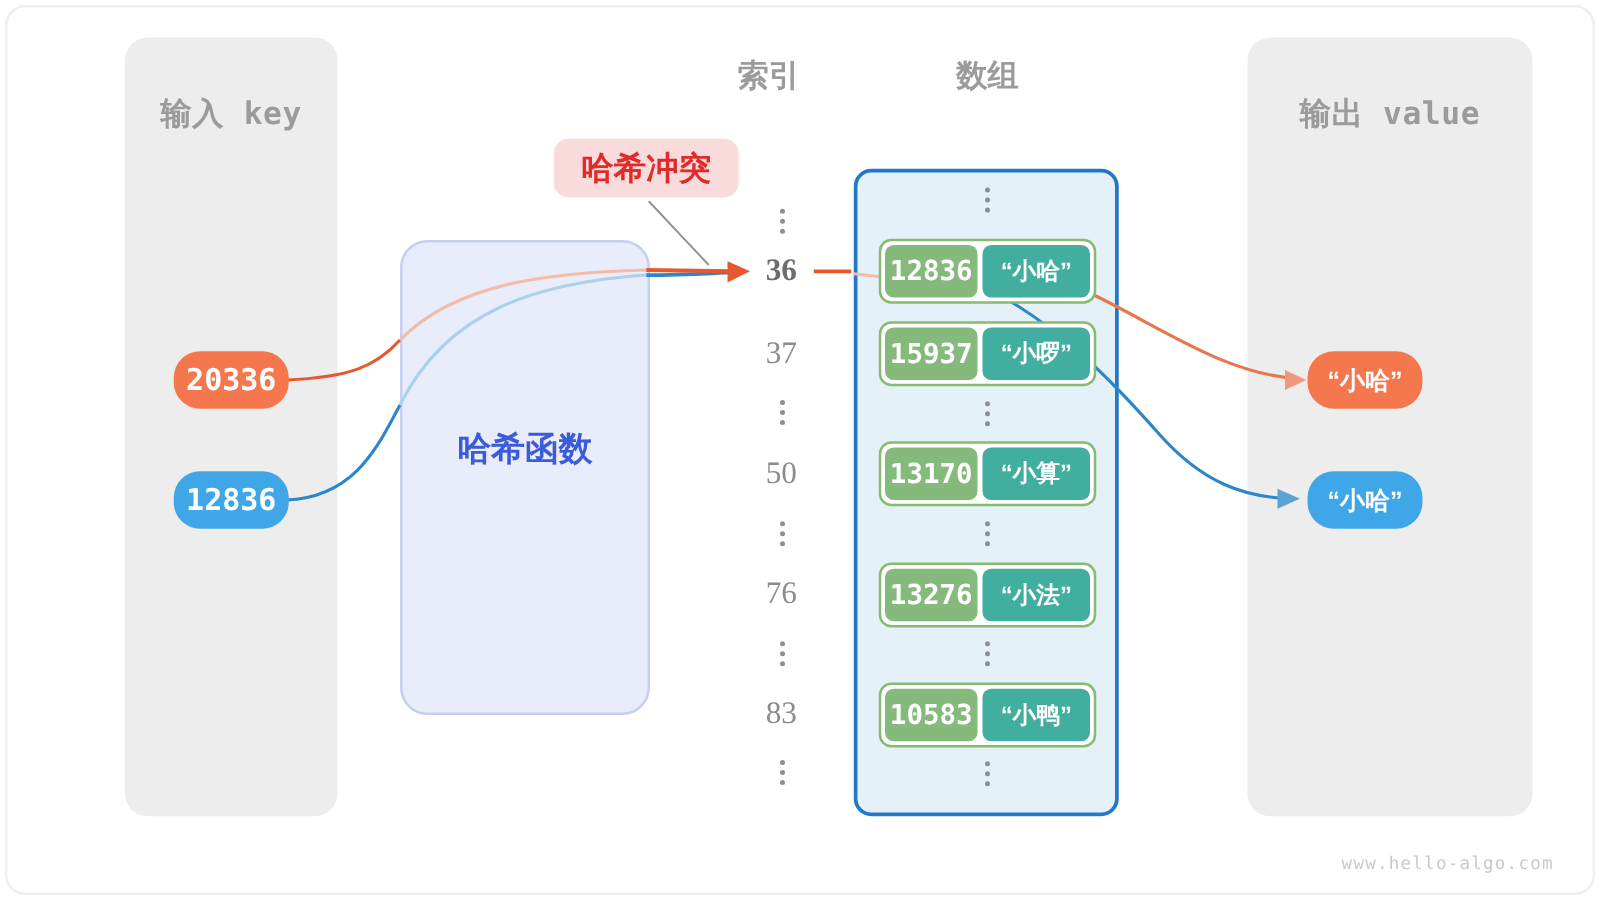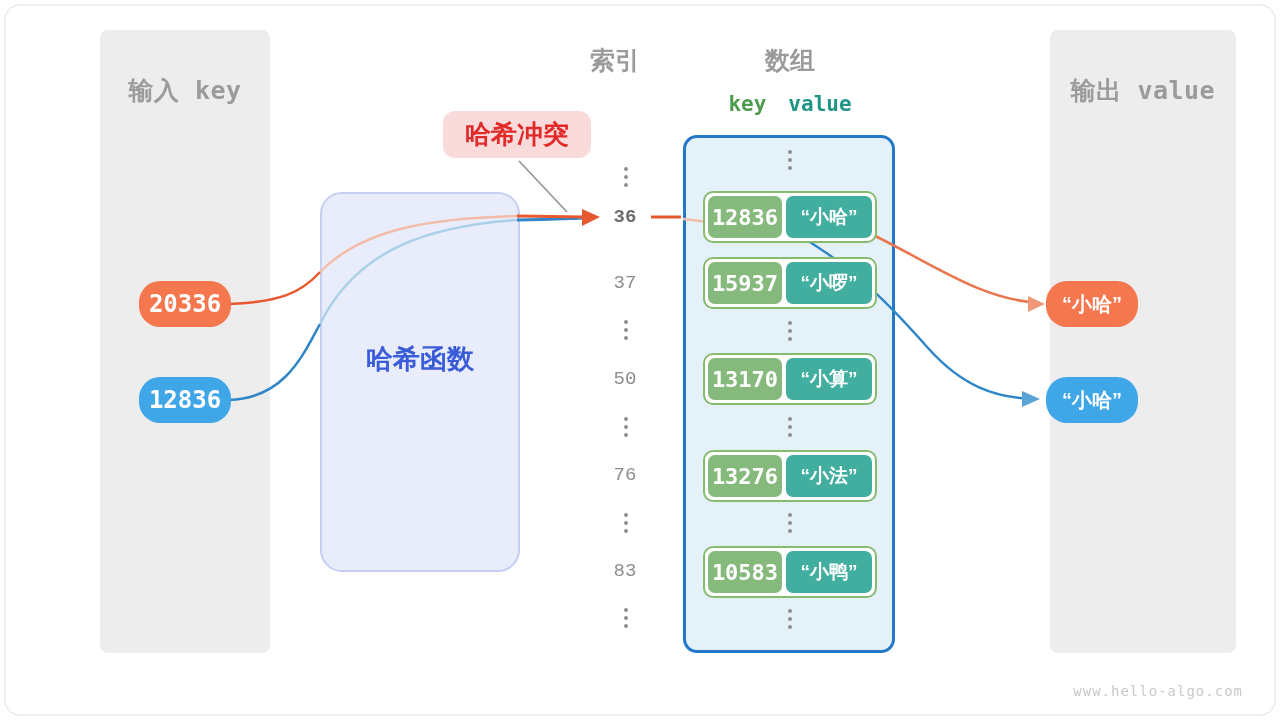--- a/index.html
+++ b/index.html
@@ -1,23 +1,23 @@
 <!DOCTYPE html>
 <html><head>
 <meta charset="utf-8">
 <style>
   html,body{margin:0;padding:0;background:#f6f6f6;}
   .canvas{position:relative;width:1280px;height:720px;background:#ffffff;overflow:hidden;
           font-family:"Liberation Sans",sans-serif;}
   .frame{position:absolute;inset:4px;border:2px solid #efefef;border-radius:16px;z-index:0;}
 
   
-  .panel{position:absolute;top:30px;height:623px;background:#ededed;border-radius:8px;z-index:1;}
+  .panel{position:absolute;top:30px;height:623px;background:#ededed;border-radius:18px;z-index:1;}
   .panel.left{left:100px;width:170px;}
-  .panel.right{left:1050px;width:170px;padding-left:16px;}
+  .panel.right{left:998px;width:228px;}
   .panel-title{position:absolute;top:44px;left:0;width:100%;text-align:center;
                font-family:"DejaVu Sans Mono",monospace;font-weight:700;font-size:25px;color:#9b9b9b;
                letter-spacing:.5px;white-space:nowrap;}
 
   
   .chip{position:absolute;width:92px;height:46px;border-radius:21px;z-index:10;
         display:flex;align-items:center;justify-content:center;color:#fff;}
   .chip.orange{background:#f4774e;}
   .chip.blue{background:#3fa6e8;}
   .chip .num{font-family:"DejaVu Sans Mono",monospace;font-size:24px;font-weight:600;}
@@ -33,21 +33,21 @@
 
   
   .badge{position:absolute;left:443px;top:111px;width:148px;height:47px;background:#fadbdb;
          border-radius:12px;z-index:10;display:flex;align-items:center;justify-content:center;
          font-size:26px;font-weight:800;color:#e12b2b;}
 
   
   .col-title{position:absolute;top:44px;text-align:center;font-family:"DejaVu Sans Mono",monospace;
              font-weight:700;font-size:25px;color:#9b9b9b;z-index:10;white-space:nowrap;}
   .idx{position:absolute;left:585px;width:80px;text-align:center;z-index:10;
-       font-family:Liberation Mono, monospace;font-size:19px;color:#8c8c8c;line-height:30px;height:30px;}
+       font-family:Liberation Serif, serif;font-size:25px;color:#8c8c8c;line-height:30px;height:30px;}
   .idx.hl{font-weight:700;color:#6e6e6e;}
 
   
   .vdots{position:absolute;width:5px;height:20px;display:flex;flex-direction:column;
          justify-content:space-between;align-items:center;z-index:10;}
   .vdots i{width:4px;height:4px;border-radius:50%;background:#8e8e8e;display:block;}
 
   
   .bucket{position:absolute;left:683px;top:135px;width:212px;height:518px;background:#e4f1f9;
           border:3px solid #2478c8;border-radius:14px;z-index:1;box-sizing:border-box;}
@@ -142,24 +142,20 @@
       <i></i>
       <i></i>
     </div>
   <div class="vdots" style="left:623px;top:608px;">
       <i></i>
       <i></i>
       <i></i>
     </div>
 
   <div class="col-title" style="left:720px;width:140px;">数组</div>
-  <div class="kv-header">
-    <span class="k">key</span>
-    <span class="v">value</span>
-  </div>
   <div class="bucket"></div>
 
   <div class="pair" style="top:191px;">
     <div class="pk">12836</div>
     <div class="pv">“小哈”</div>
   </div>
   <div class="pair" style="top:257px;">
     <div class="pk">15937</div>
     <div class="pv">“小啰”</div>
   </div>

